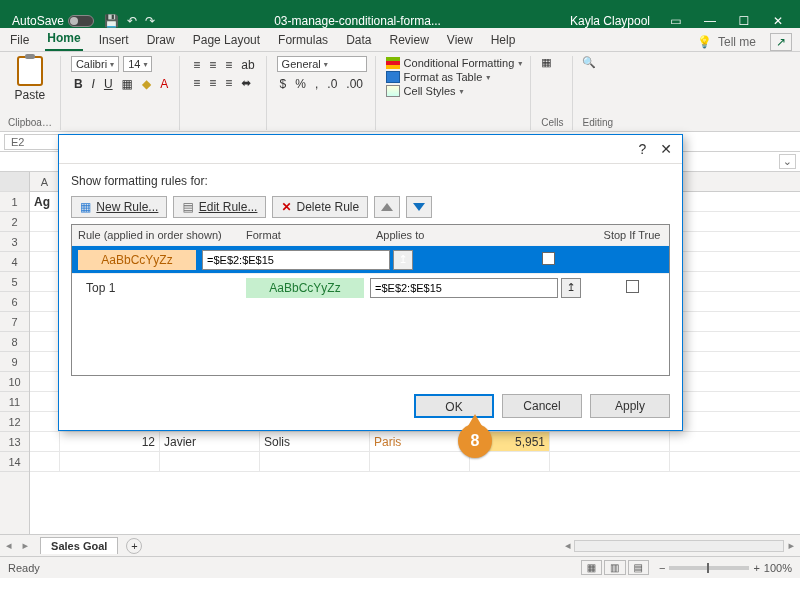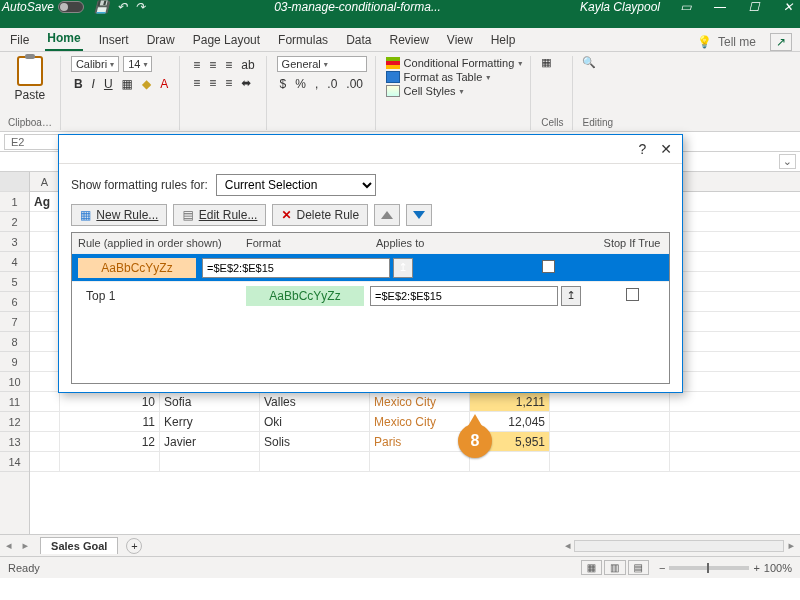--- a/index.html
+++ b/index.html
@@ -1,19 +1,19 @@
 <!DOCTYPE html>
 <html><head>
 <meta charset="utf-8">
 <style>
 * { margin: 0; padding: 0; box-sizing: border-box; font-family: "Segoe UI", sans-serif; }
 body { width: 800px; height: 600px; background: #fff; position: relative; overflow: hidden; font-size: 12px; color: #333; }
 
 
-.titlebar { height: 28px; background: #0c6b3d; display: flex; align-items: flex-start; color: #fff; padding: 0 2px; font-size: 12px; font-style: italic; }
+.titlebar { height: 28px; background: #0c6b3d; display: flex; align-items: flex-end; color: #fff; padding: 0 12px; font-size: 12px; }
 .titlebar .autosave { display: flex; align-items: center; gap: 4px; }
 .titlebar .toggle { width: 26px; height: 12px; border: 1px solid #888; border-radius: 6px; background: #444; display:inline-block; position:relative;}
 .titlebar .toggle::before{content:'';width:8px;height:8px;background:#bbb;border-radius:50%;position:absolute;left:1px;top:1px;}
 .titlebar .qat { display:flex; gap:8px; margin-left:10px;}
 .titlebar .qat span{opacity:.9;}
 .titlebar .doctitle { flex:1; text-align:center; overflow:hidden; white-space:nowrap; }
 .titlebar .user { margin:0 10px;}
 .titlebar .winbtns { display:flex; gap:14px; margin-left:6px;}
 .titlebar .winbtns span{width:20px;text-align:center;}
 
@@ -453,21 +453,20 @@
 
 <div class="modal">
   <div class="mtitle">
     <span class="sp"></span>
     <span class="hclose">?</span>
     <span class="hclose">✕</span>
   </div>
   <div class="mbody">
     <div class="scoperow">
       <span>Show formatting rules for:</span>
-      <select><option>Current Selection</option></select>
     </div>
     <div class="toolbar">
       <div class="tbtn">
           <span class="ico ico-new">▦</span>
           <span style="text-decoration:underline">New Rule...</span>
         </div>
       <div class="tbtn">
           <span class="ico ico-edit">▤</span>
           <span style="text-decoration:underline">Edit Rule...</span>
         </div>
@@ -507,15 +506,20 @@
             </div>
           <div class="col-apply apply-input">
               <input value="=$E$2:$E$15" style="">
               <div class="refbtn">↥</div>
             </div>
           <div class="col-stop"><span class="stopchk"></span></div>
         </div>
       </div>
     </div>
   </div>
+  <div class="dlgbtns">
+    <div class="dbtn primary">OK</div>
+    <div class="dbtn">Cancel</div>
+    <div class="dbtn">Apply</div>
+  </div>
 </div>
 
 <div class="callout">8</div>
 
 </body></html>

